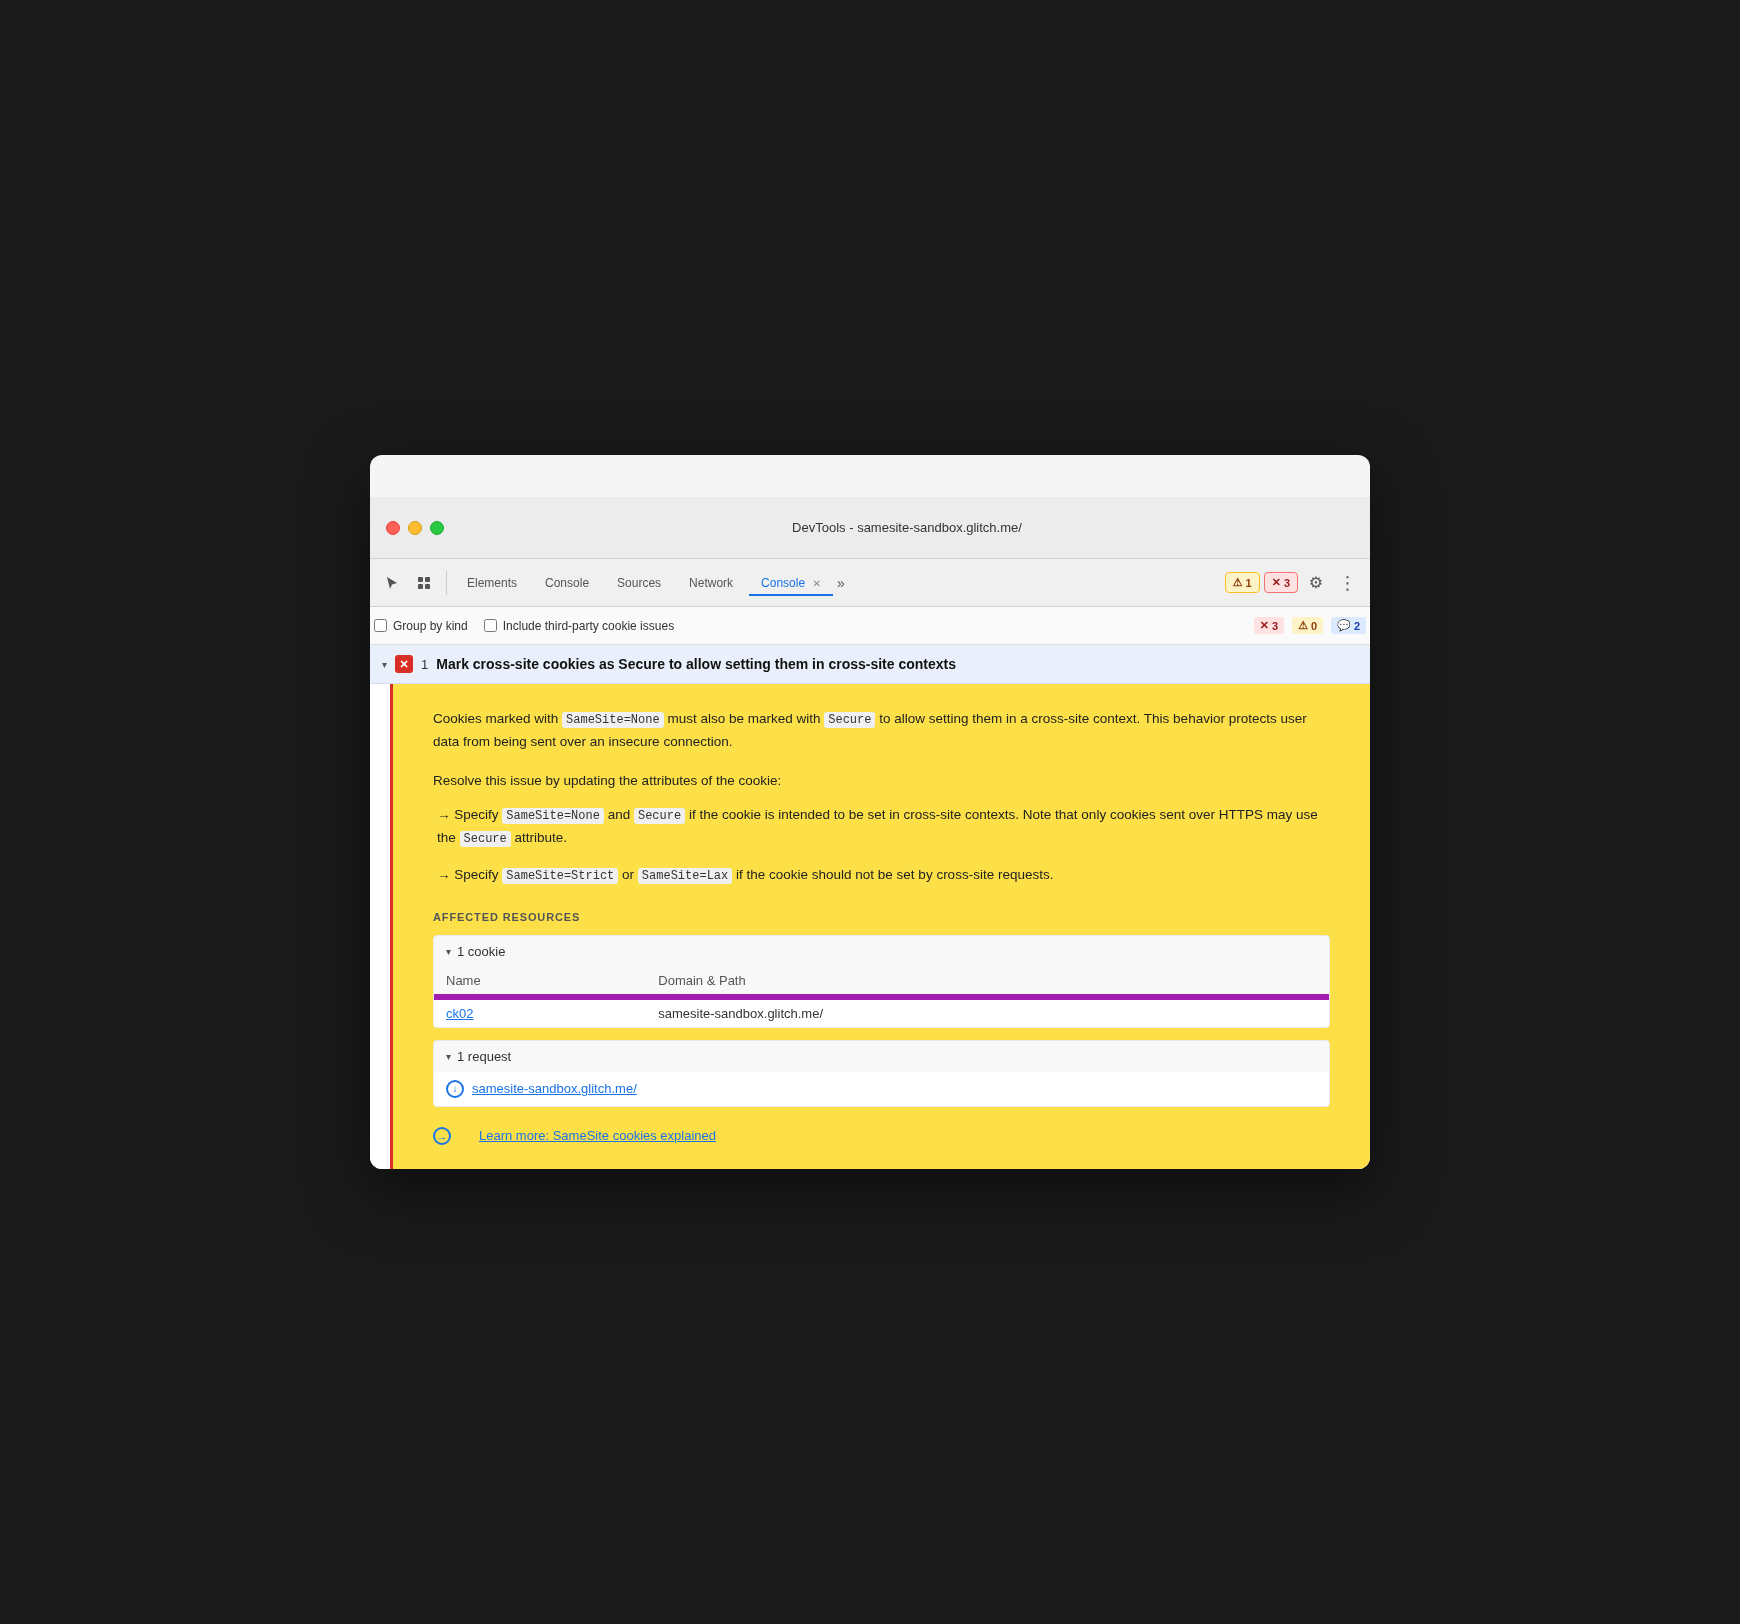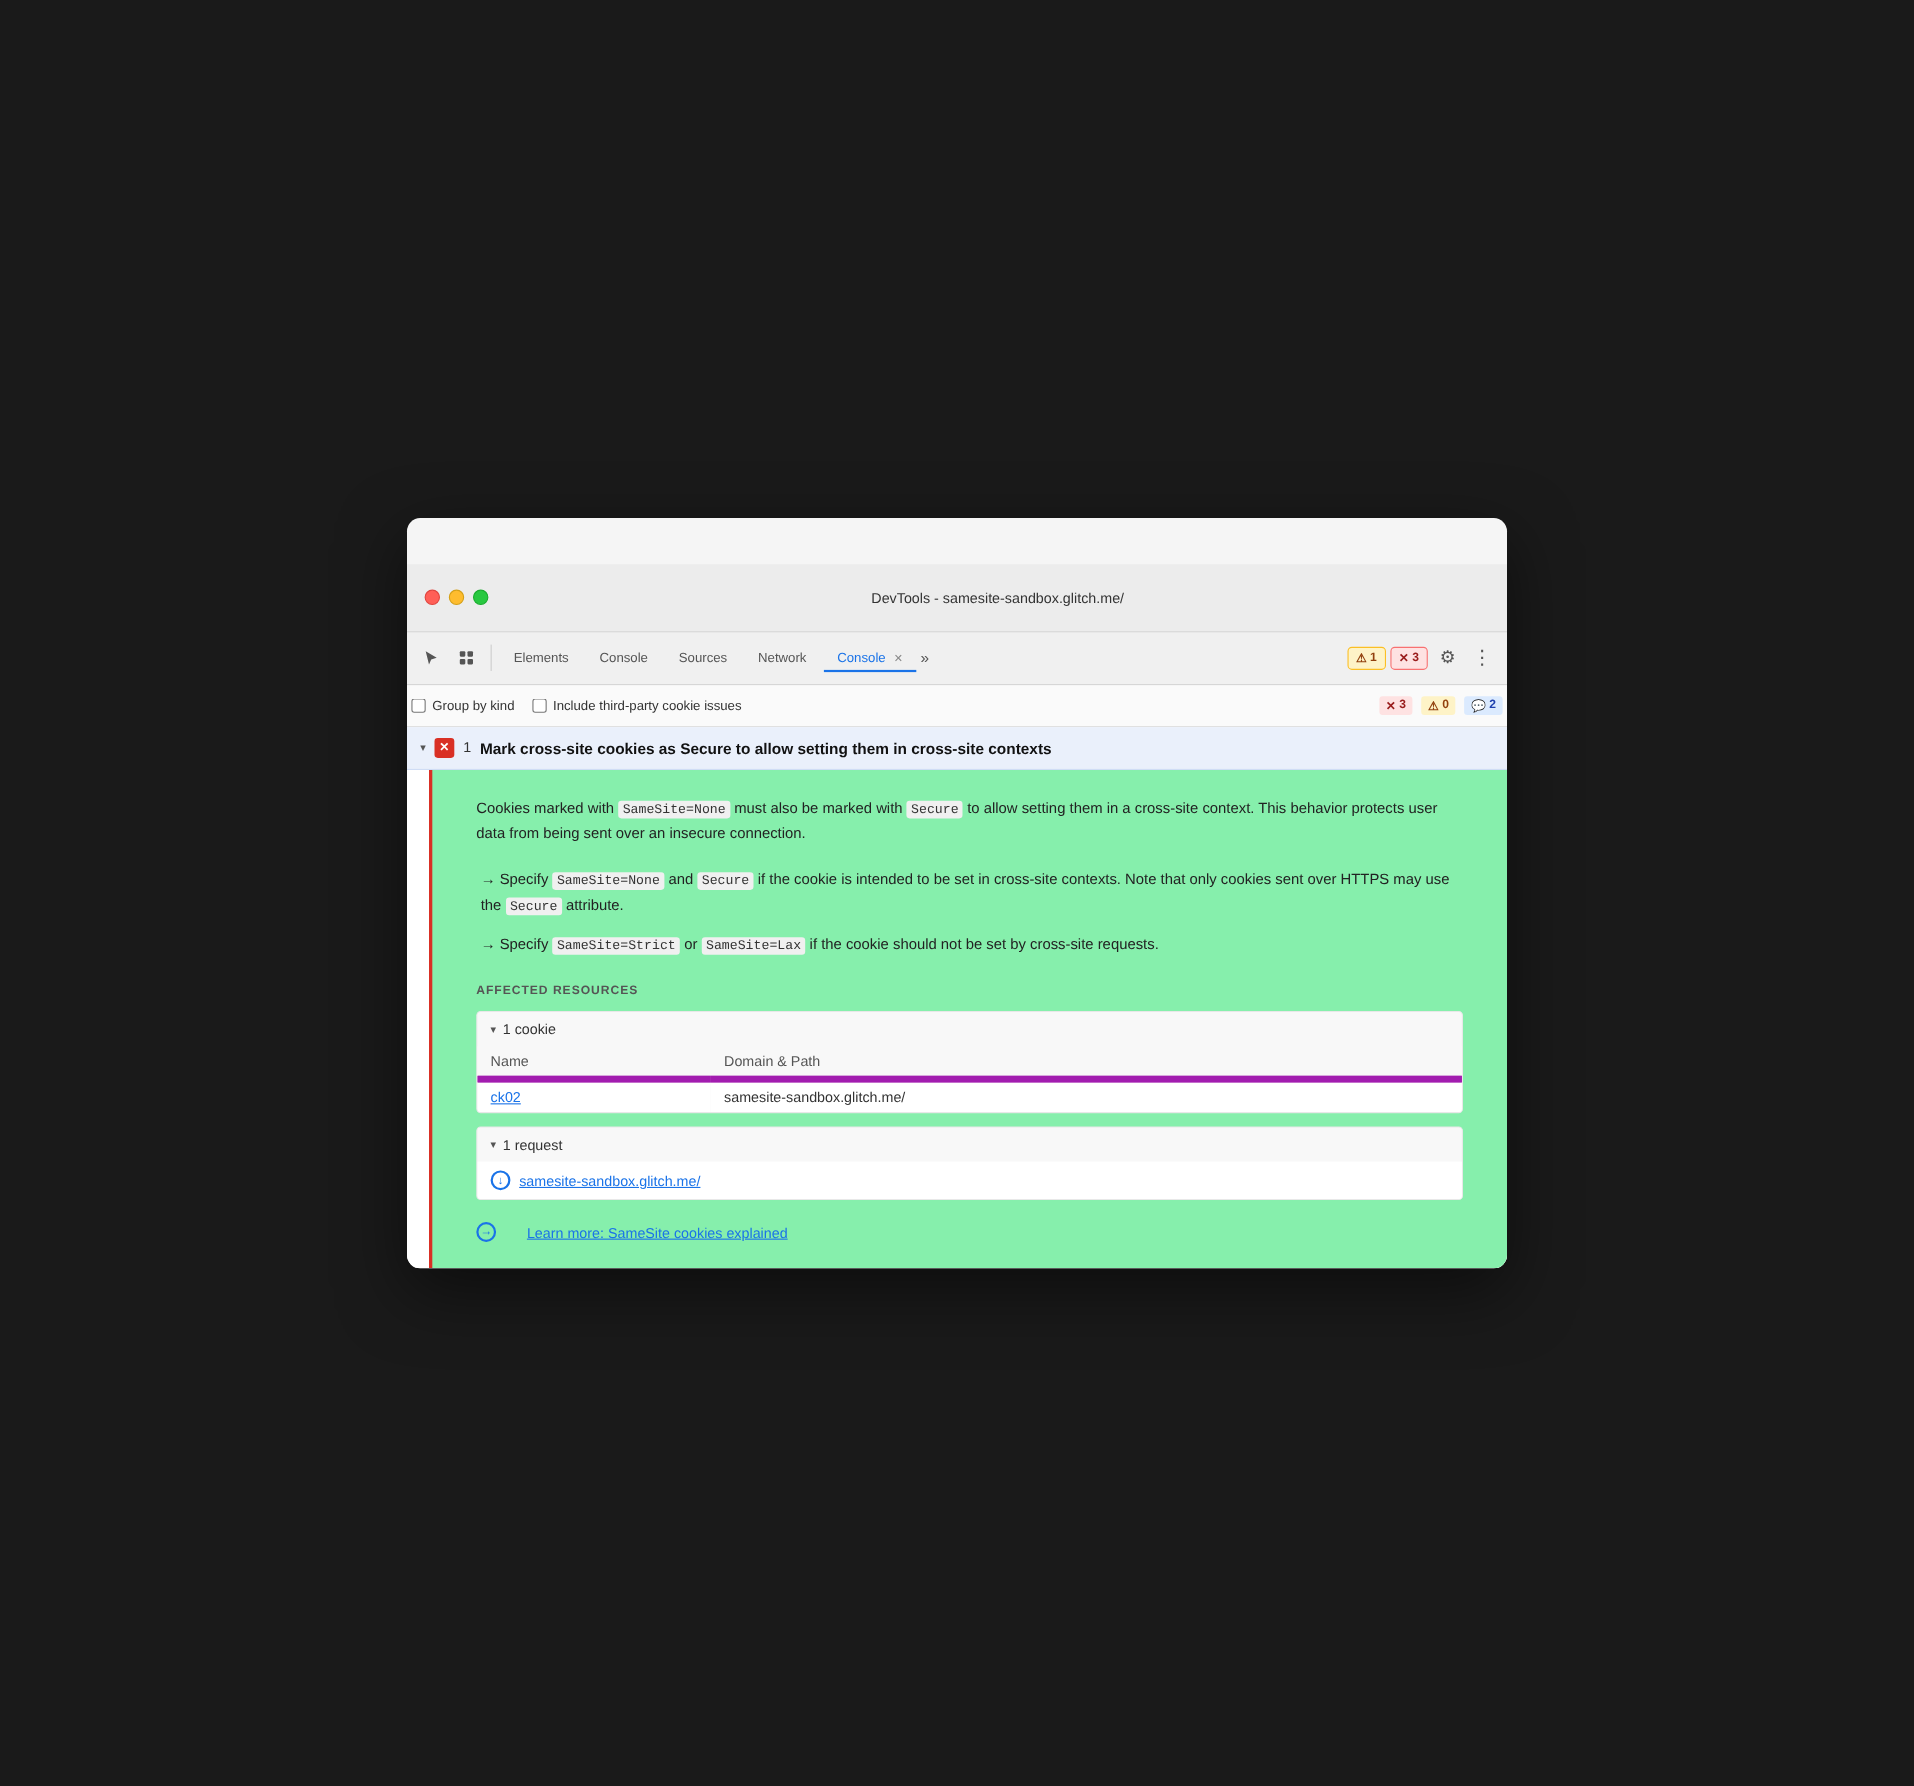--- a/index.html
+++ b/index.html
@@ -205,21 +205,21 @@
     }
     .issue-title {
       font-size: 14px;
       font-weight: 700;
       color: #111;
     }
     .issue-body {
       padding: 24px 40px;
       border-left: 3px solid #d93025;
       margin-left: 20px;
-      background: #86efac;
+      background: #fde047;
     }
     .issue-desc {
       font-size: 13.5px;
       line-height: 1.65;
       color: #222;
       margin-bottom: 20px;
     }
     code {
       font-family: 'Menlo', 'Monaco', 'Courier New', monospace;
       font-size: 12px;
@@ -435,20 +435,21 @@
       <span class="issue-count">1</span>
       <span class="issue-title">Mark cross-site cookies as Secure to allow setting them in cross-site contexts</span>
     </div>
 
     <div class="issue-body">
 
       <p class="issue-desc">
         Cookies marked with <code>SameSite=None</code> must also be marked with <code>Secure</code> to allow setting them in a cross-site context. This behavior protects user data from being sent over an insecure connection.
       </p>
 
+      <p class="resolve-title">Resolve this issue by updating the attributes of the cookie:</p>
 
       <p class="suggestion">
         <span>→</span> Specify <code>SameSite=None</code> and <code>Secure</code> if the cookie is intended to be set in cross-site contexts. Note that only cookies sent over HTTPS may use the <code>Secure</code> attribute.
       </p>
 
       <p class="suggestion">
         <span>→</span> Specify <code>SameSite=Strict</code> or <code>SameSite=Lax</code> if the cookie should not be set by cross-site requests.
       </p>
 
       <div class="affected-resources">

